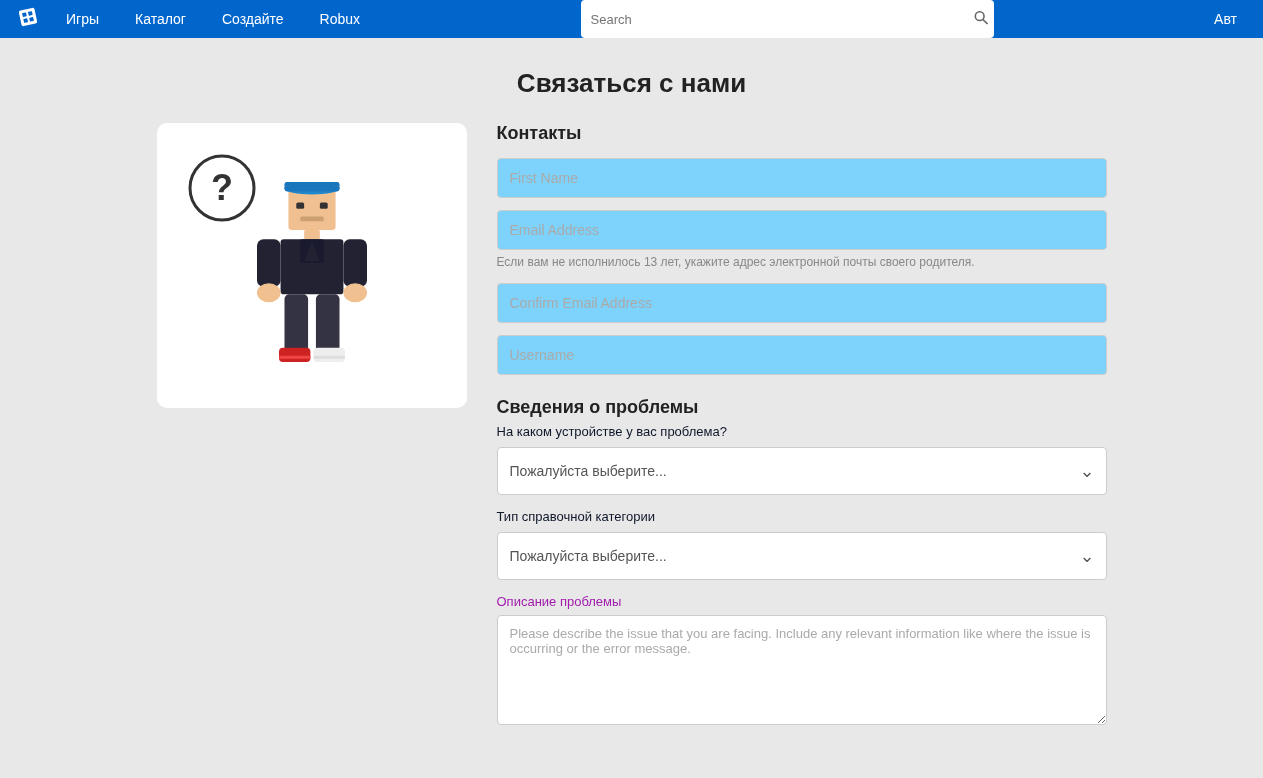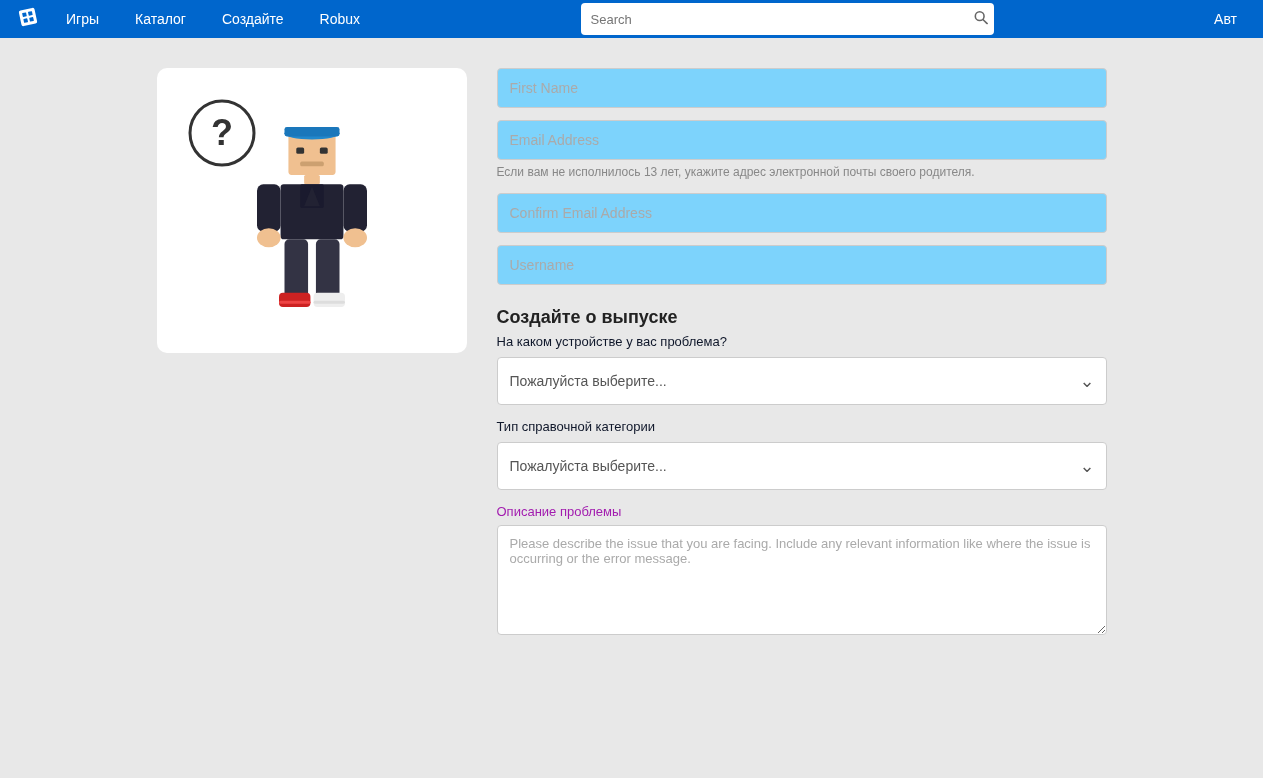--- a/index.html
+++ b/index.html
@@ -40,21 +40,21 @@
       flex: 1;
       display: flex;
       justify-content: center;
     }
     .search-wrapper {
       position: relative;
       width: 413px;
     }
     .search-input {
       width: 100%;
-      height: 32px;
+      height: 38px;
       border-radius: 4px;
       border: none;
       padding: 0 32px 0 10px;
       font-size: 13px;
       outline: none;
       background: #fff;
       color: #555;
     }
     .search-icon-btn {
       position: absolute;
@@ -247,20 +247,21 @@
           <line x1="10.5" y1="10.5" x2="15" y2="15" stroke="#666" stroke-width="1.8" stroke-linecap="round"></line>
         </svg>
       </button>
     </div>
   </div>
 
   <div class="nav-right">Авт</div>
 </nav>
 
 <div class="page-content">
+  <h1 class="page-title">Связаться с нами</h1>
 
   <div class="content-row">
 
     <div class="image-card">
 
       <svg class="question-circle" viewBox="0 0 70 70" fill="none">
         <circle cx="35" cy="35" r="32" stroke="#333" stroke-width="3" fill="none"></circle>
         <text x="35" y="47" text-anchor="middle" font-size="36" font-weight="700" fill="#333">?</text>
       </svg>
 
@@ -295,32 +296,33 @@
         <rect x="48" y="235" width="40" height="4" rx="2" fill="#ee4444"></rect>
         <rect x="92" y="235" width="40" height="4" rx="2" fill="#ddd"></rect>
 
         <rect x="75" y="87" width="30" height="30" rx="2" fill="#1a1a2e"></rect>
         <polygon points="90,90 80,115 100,115" fill="#222233"></polygon>
       </svg>
     </div>
 
     <div class="form-panel">
 
+      <h2 class="section-title">Контакты</h2>
 
       <input class="form-input" type="text" placeholder="First Name" style="">
 
       <input class="form-input" type="email" placeholder="Email Address" style="">
 
       <p class="helper-text">Если вам не исполнилось 13 лет, укажите адрес электронной почты своего родителя.</p>
 
       <input class="form-input" type="email" placeholder="Confirm Email Address" style="">
 
       <input class="form-input" type="text" placeholder="Username" style="">
 
-      <h2 class="section-title-2">Создайте о выпуске</h2>
+      <h2 class="section-title-2">Сведения о проблемы</h2>
 
       <p class="sub-label">На каком устройстве у вас проблема?</p>
 
       <div class="select-wrapper">
         <select class="form-select">
           <option value="">Пожалуйста выберите...</option>
           <option value="pc">PC / Mac</option>
           <option value="mobile">Мобильный</option>
           <option value="console">Консоль</option>
           <option value="tablet">Планшет</option>

